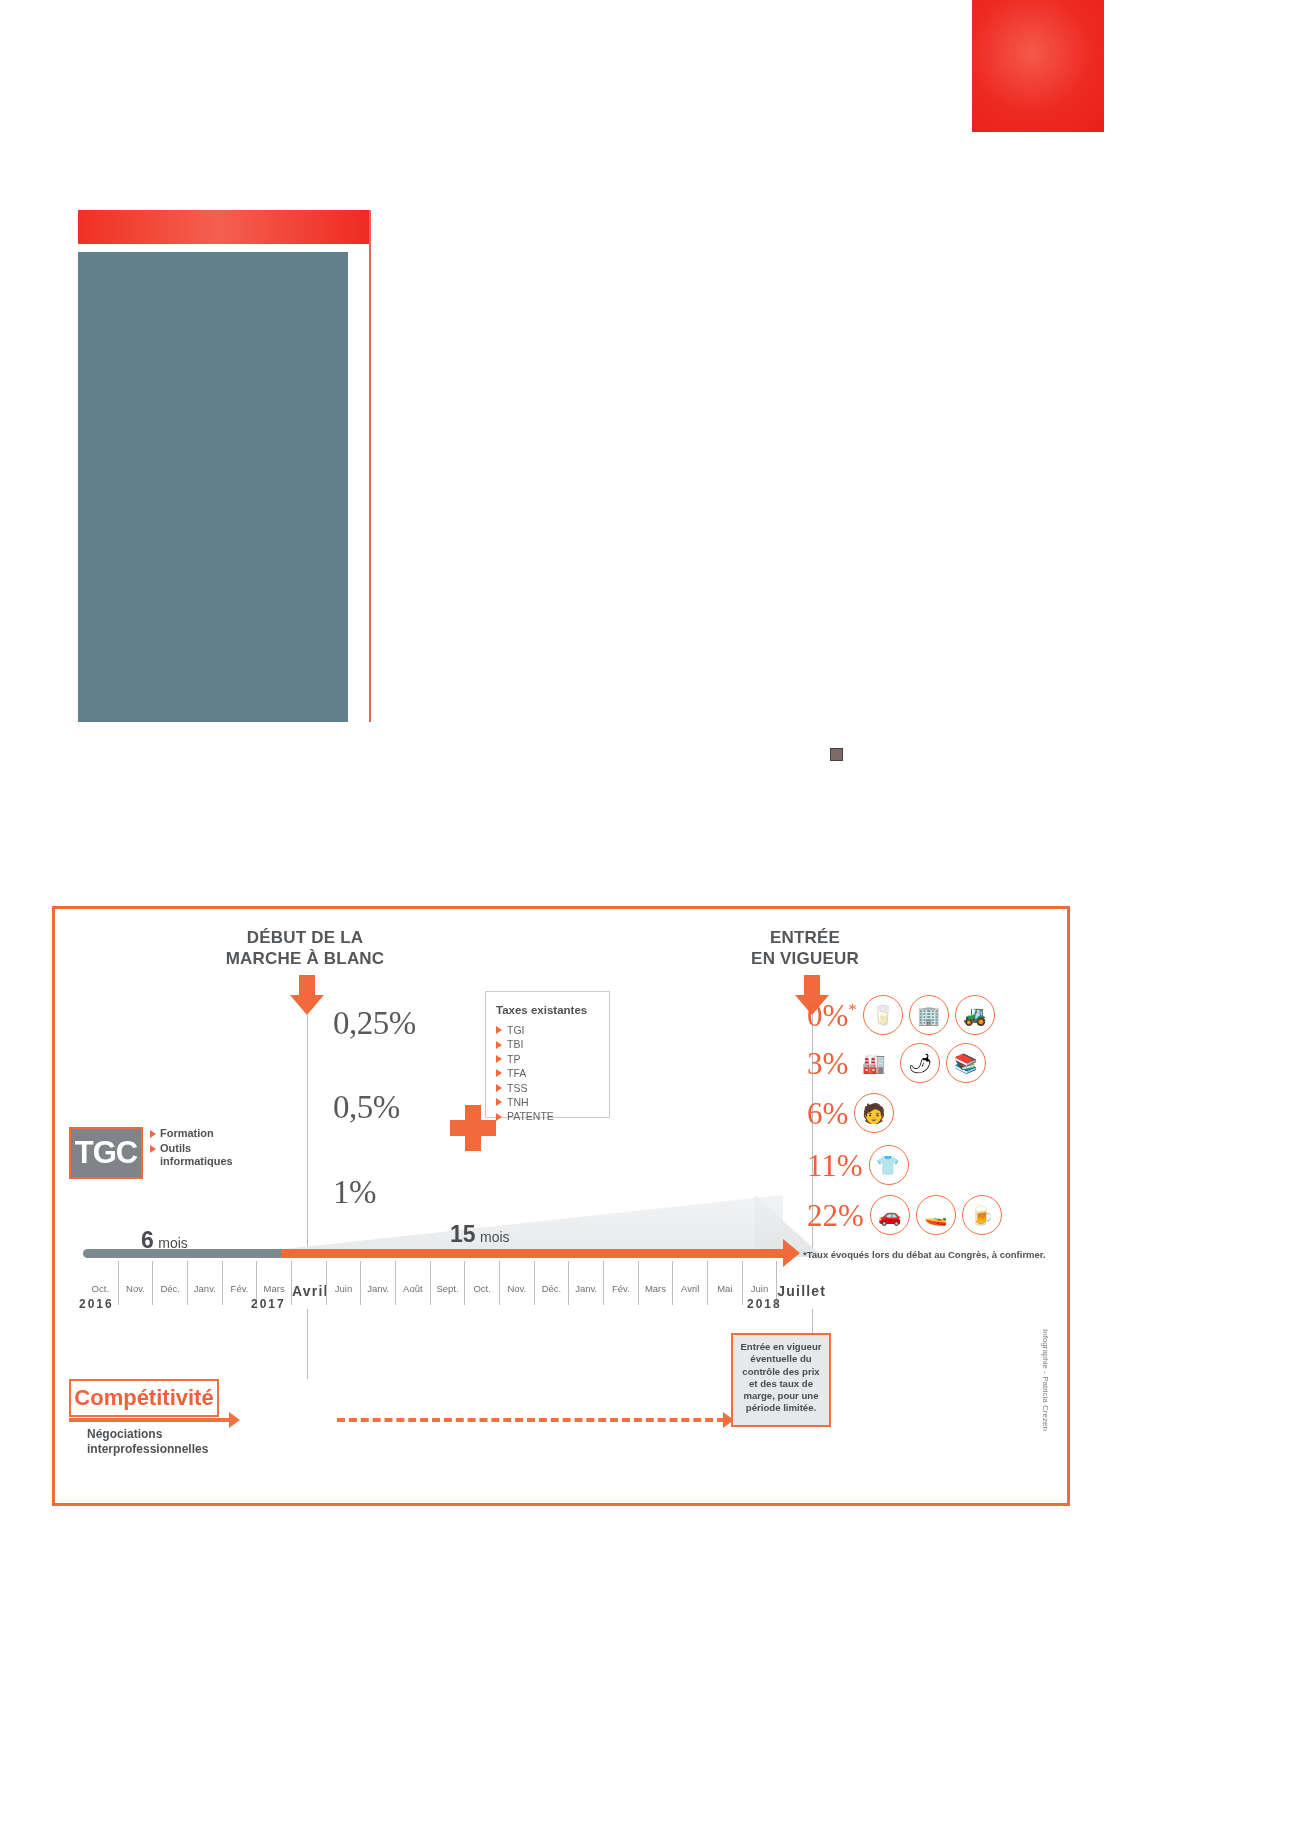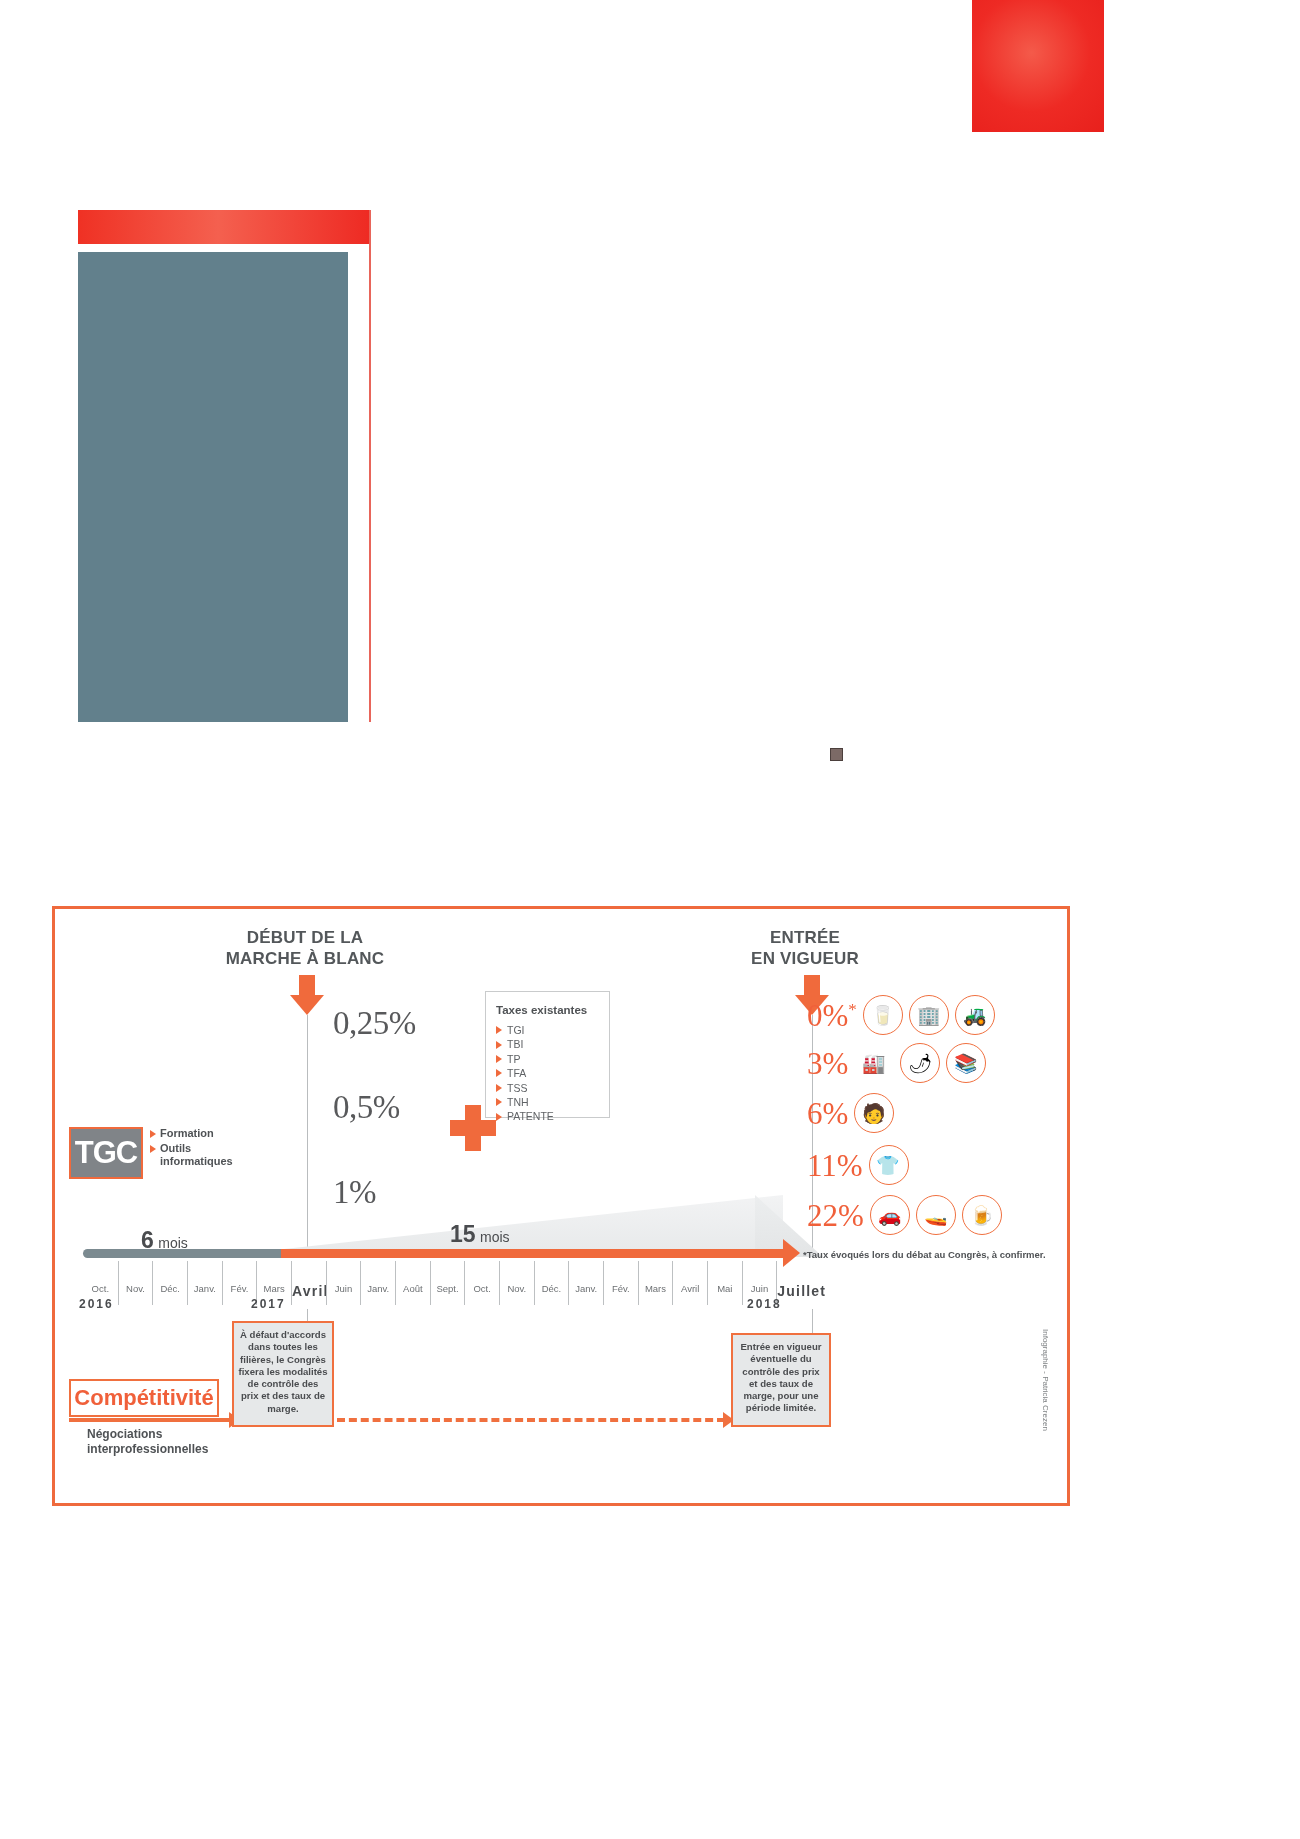--- a/index.html
+++ b/index.html
@@ -406,17 +406,16 @@
   <div id="comp-badge">Compétitivité</div>
   <div id="comp-arrow-line"></div>
   <div id="comp-arrow-tip"></div>
   <div id="negos">
     <div>Négociations</div>
     <div>interprofessionnelles</div>
   </div>
   <div id="dashed"></div>
   <div id="dashed-tip"></div>
 
-  <div class="note-box" id="note-left">À défaut d'accords dans toutes les filières, le Congrès fixera les modalités de contrôle des prix et des taux de marge.</div>
   <div class="note-box" id="note-right">Entrée en vigueur éventuelle du contrôle des prix et des taux de marge, pour une période limitée.</div>
 
   <div id="credit">Infographie - Patricia Crezen</div>
 </div>
 
 </body></html>

